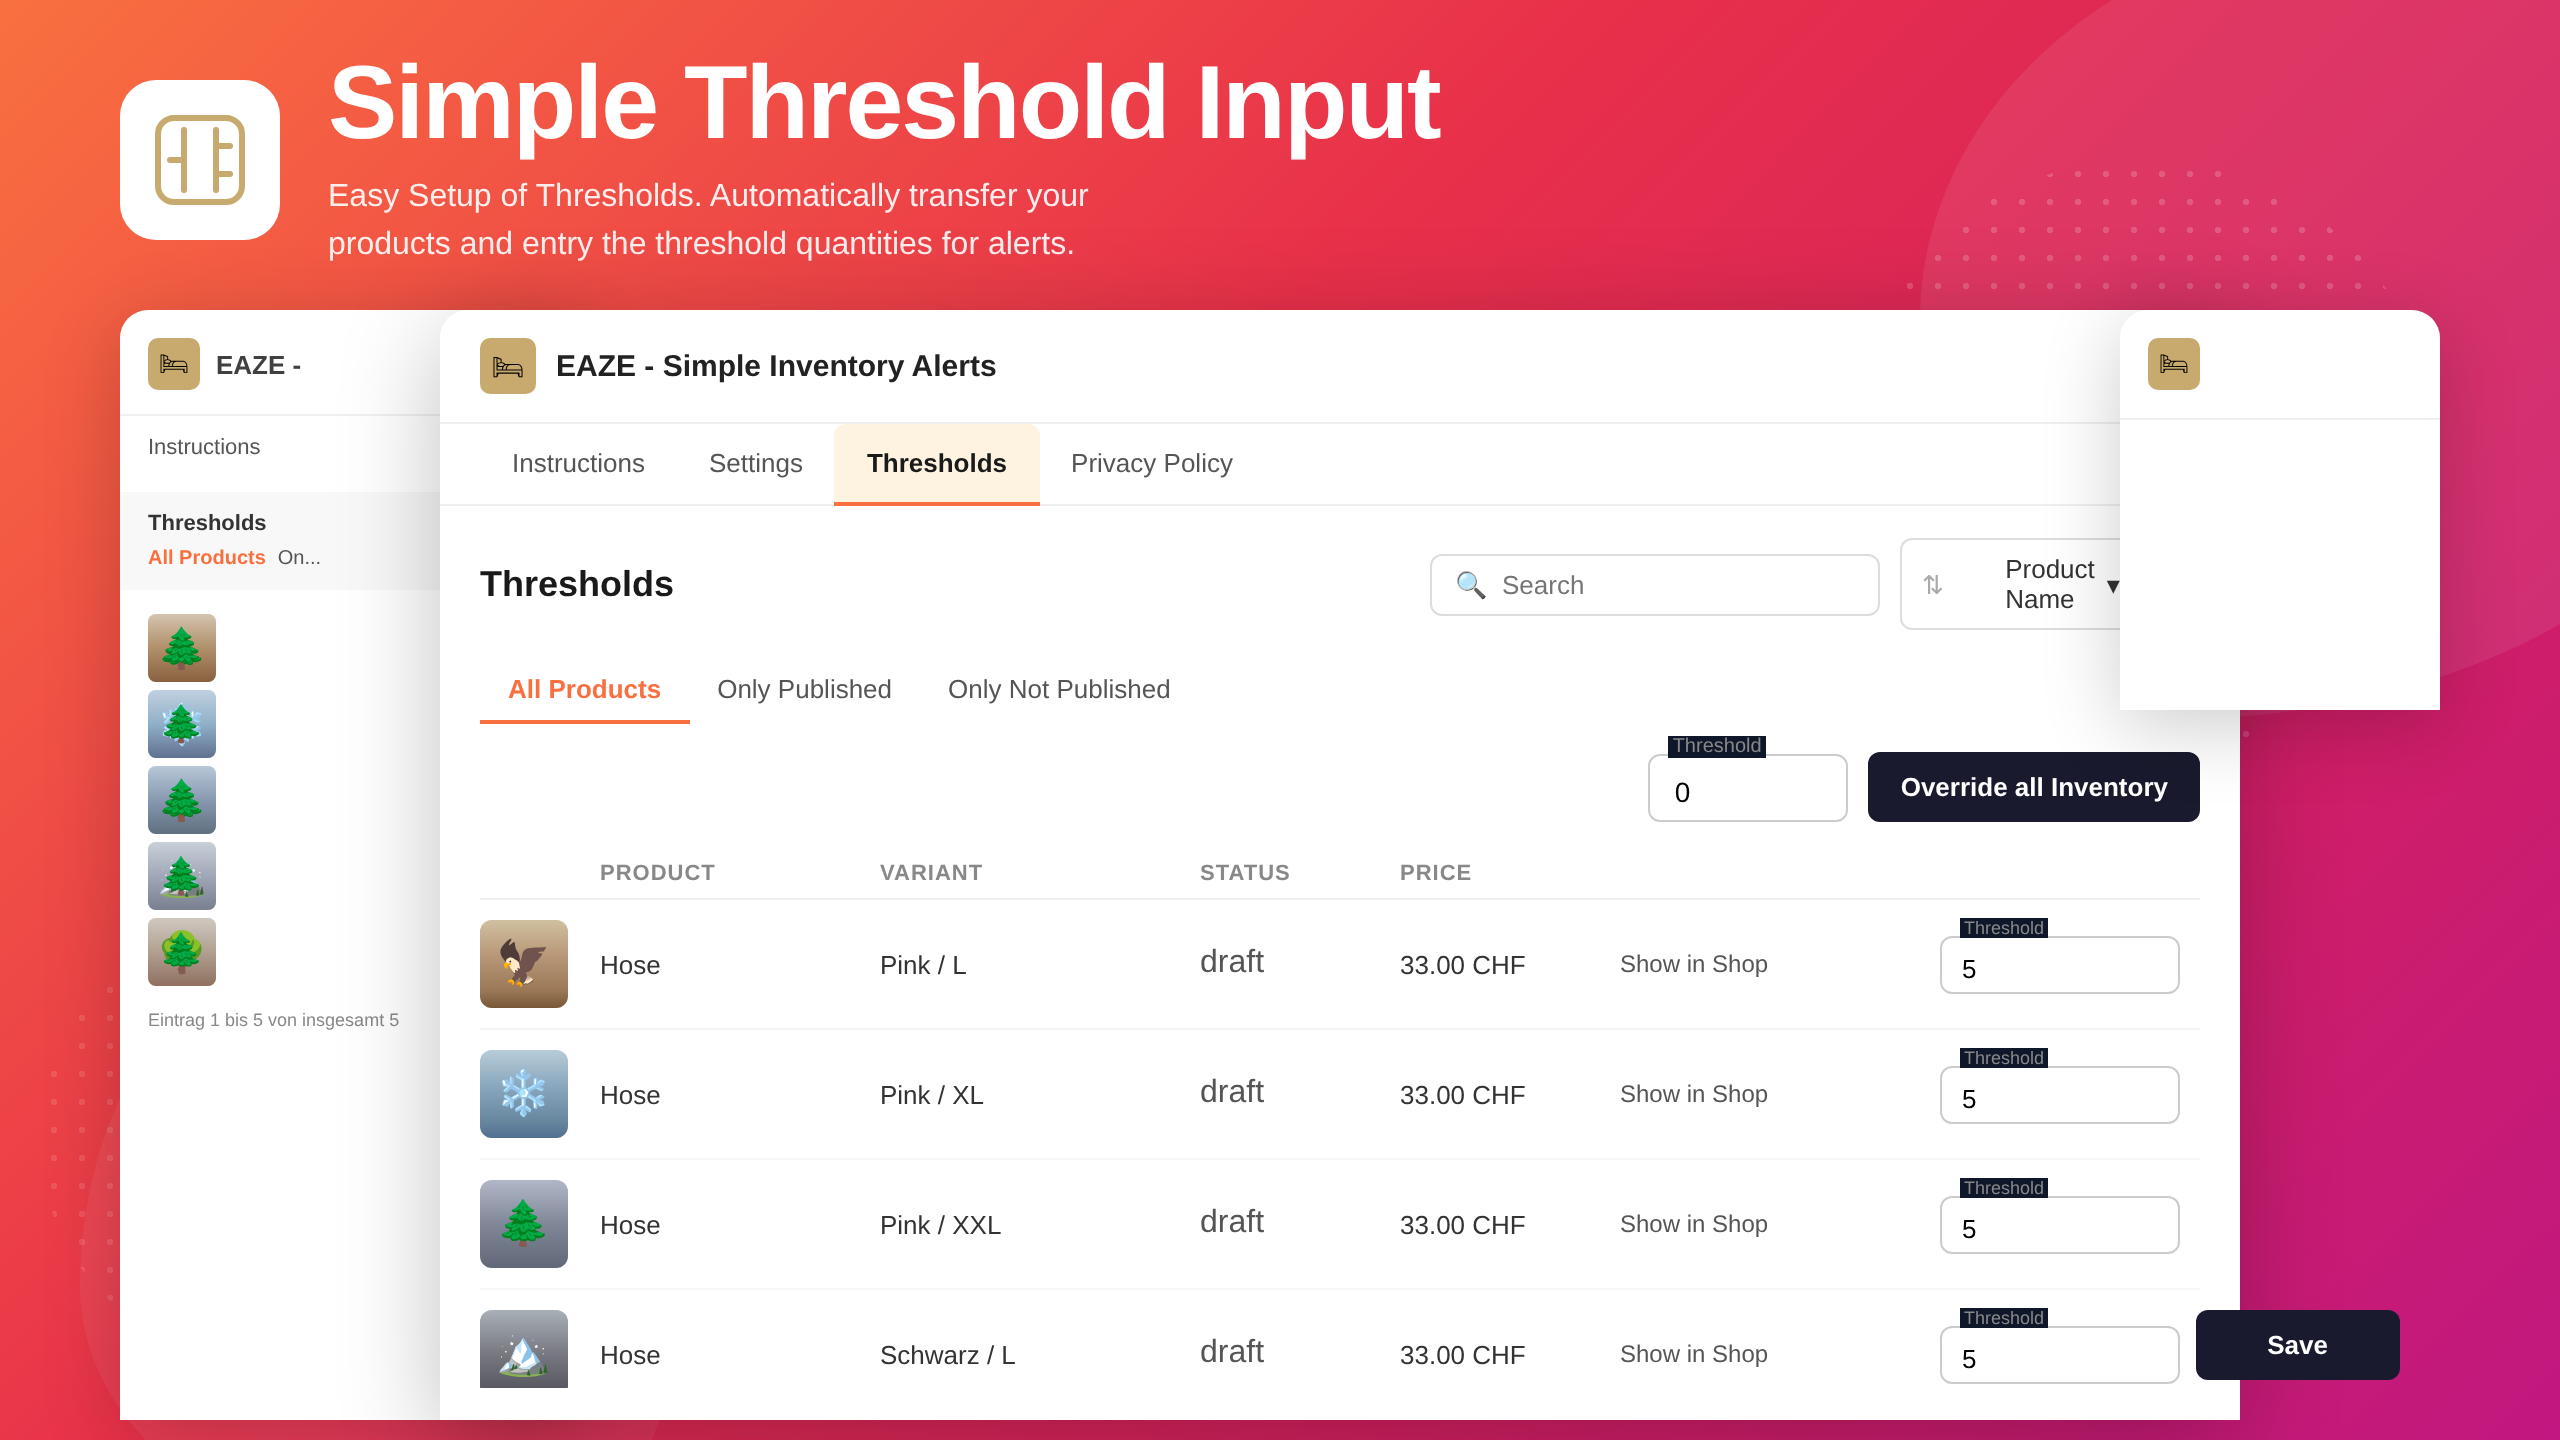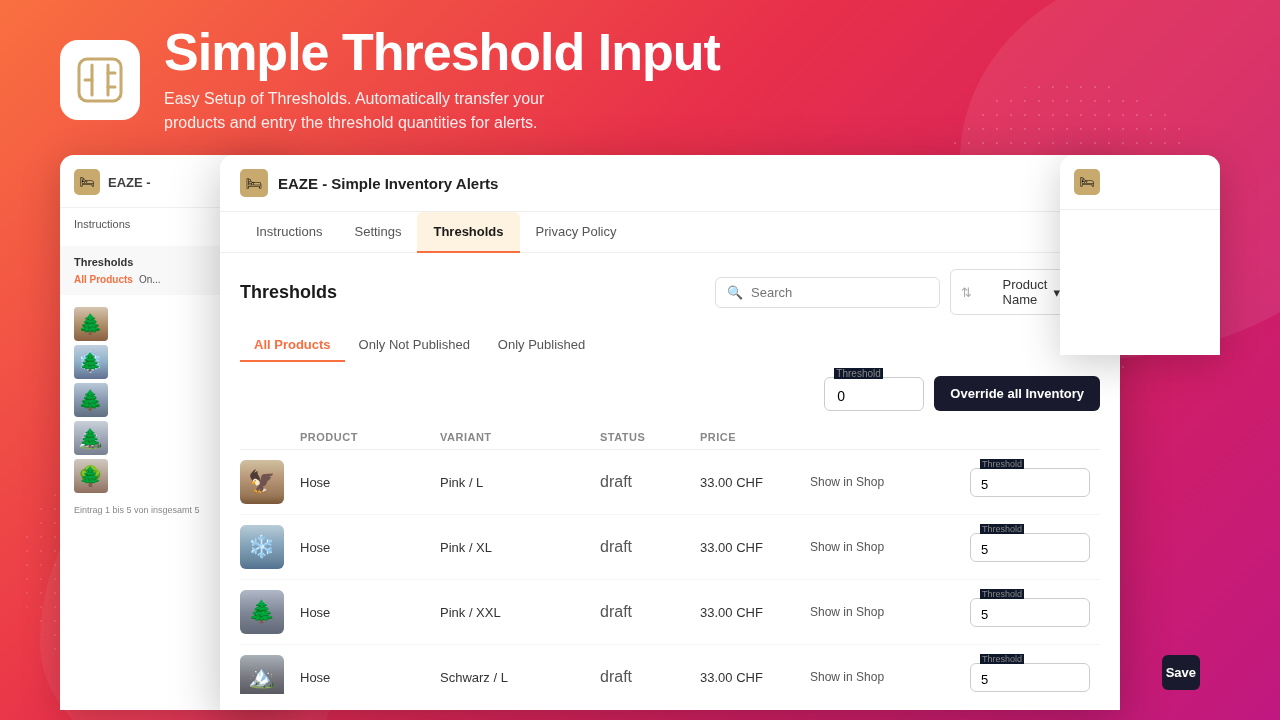--- a/index.html
+++ b/index.html
@@ -424,21 +424,21 @@
     .save-btn-container {
       position: absolute;
       bottom: 20px;
       right: 20px;
     }
     .save-btn {
       background: #1a1a2e;
       color: white;
       border: none;
       border-radius: 6px;
-      padding: 10px 4px;
+      padding: 10px 36px;
       font-size: 13px;
       font-weight: 600;
       cursor: pointer;
     }
 
     
     .wave-shape {
       position: absolute;
       top: -40px; right: -80px;
       width: 400px; height: 400px;
@@ -570,24 +570,24 @@
             <span class="icon-chevron">▾</span>
           </div>
         </div>
       </div>
 
       <div class="filter-tabs">
         <div class="filter-tab active">
           <span>All Products</span>
         </div>
         <div class="filter-tab">
+          <span>Only Published</span>
+        </div>
+        <div class="filter-tab">
           <span>Only Not Published</span>
-        </div>
-        <div class="filter-tab">
-          <span>Only Published</span>
         </div>
       </div>
 
       <div class="override-row">
         <div class="threshold-input-wrap">
           <span class="threshold-label">Threshold</span>
           <input class="threshold-input" type="number" value="0" style="">
         </div>
         <button class="override-btn">Override all Inventory</button>
       </div>

